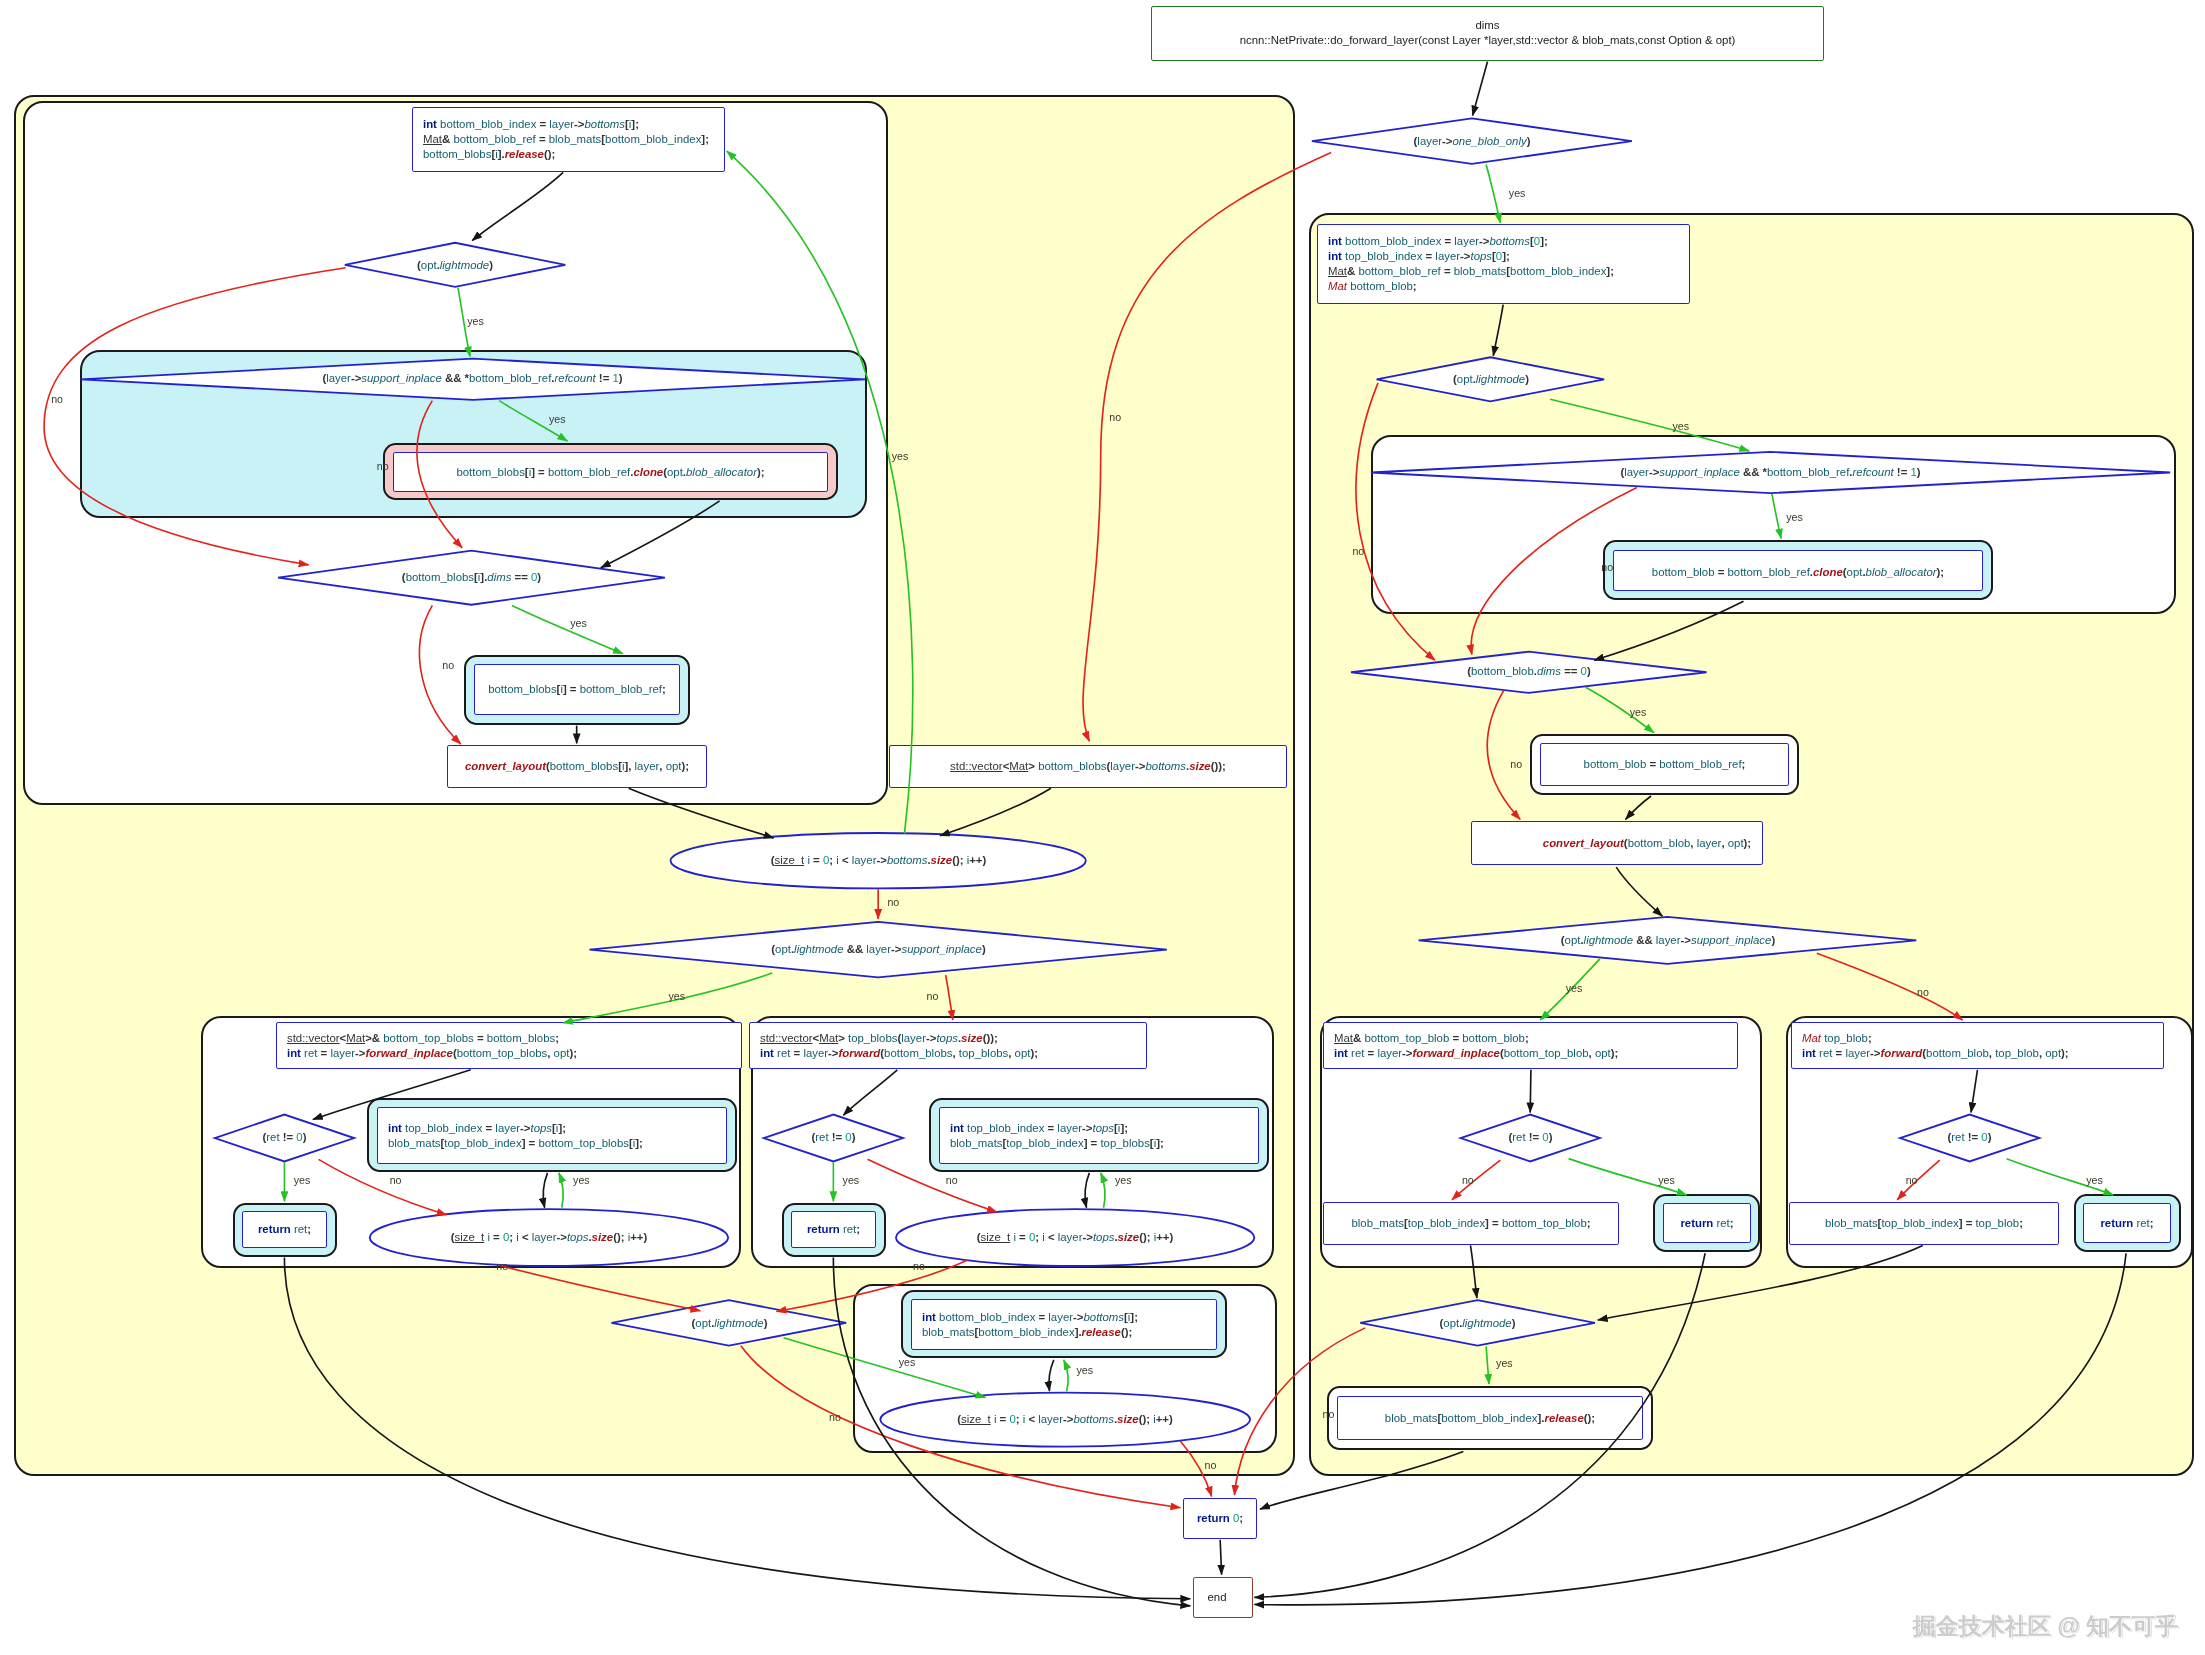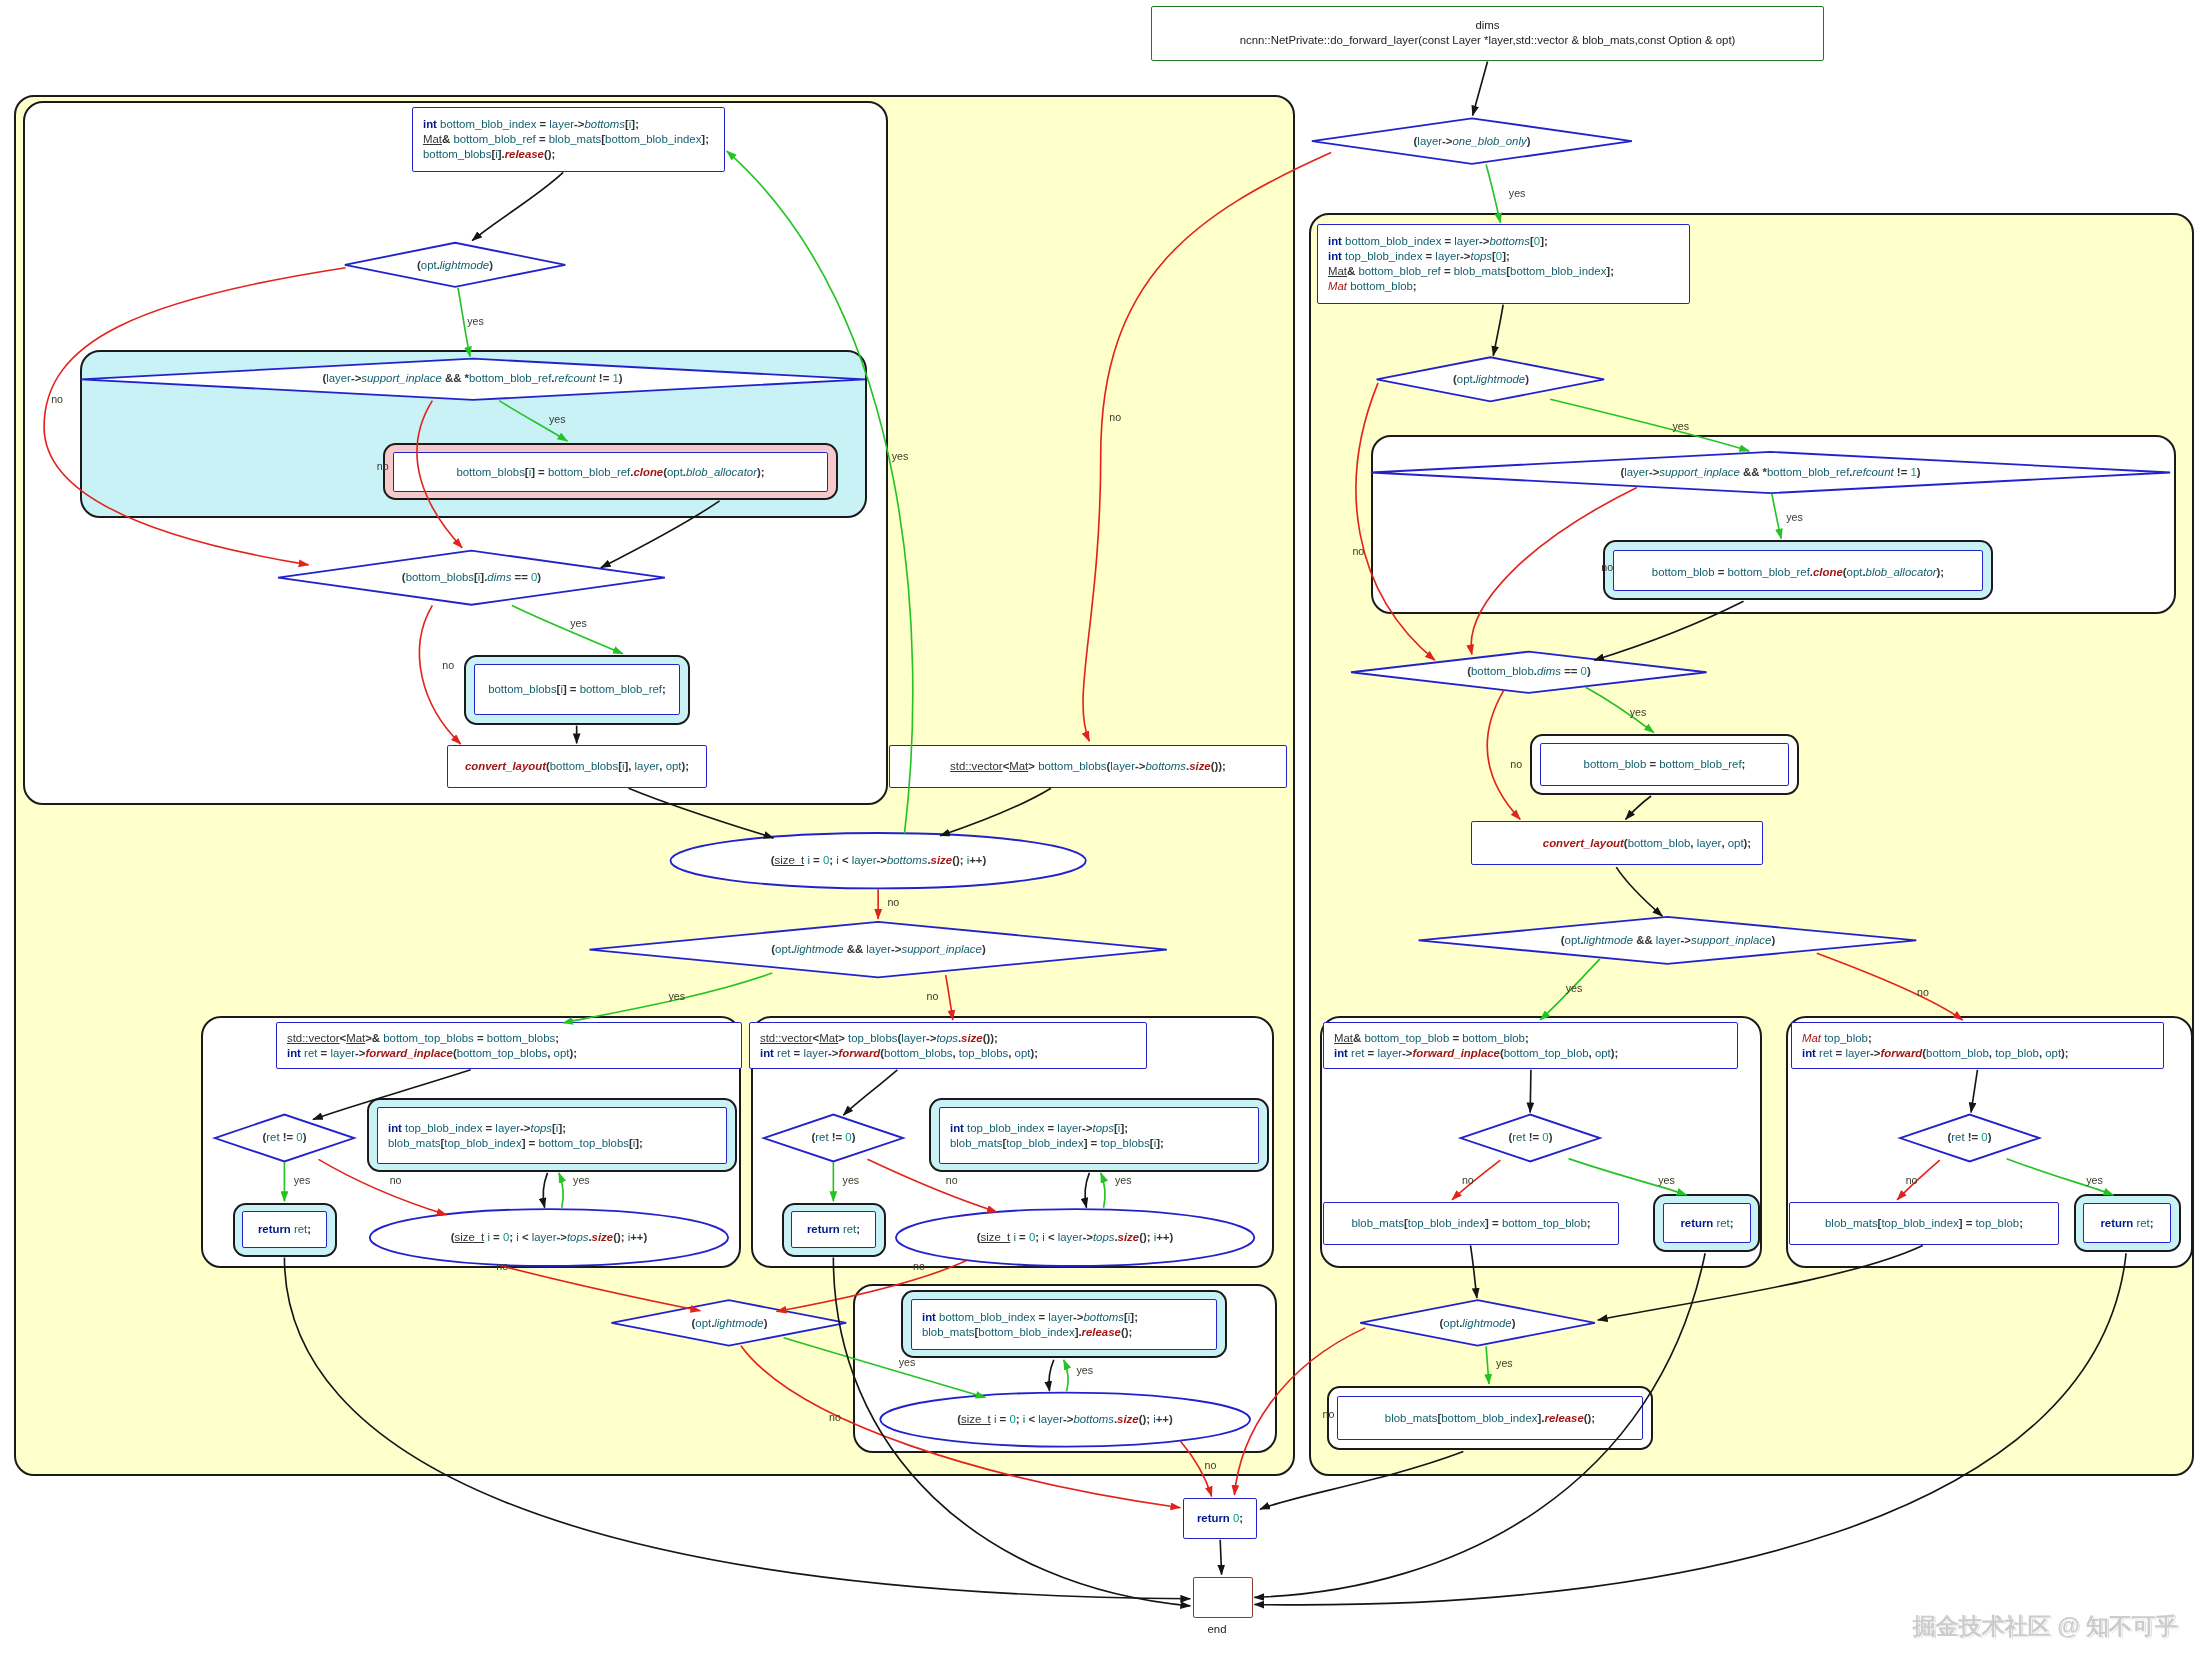--- a/index.html
+++ b/index.html
@@ -349,18 +349,18 @@
     </div>
     <div class="ntext" style="left: 1360px; top: 1300px; width: 235px; height: 46px;">
       <div class="line"><span class="t-b">(</span><span class="t-v">opt</span><span class="t-b">.</span><span class="t-i">lightmode</span><span class="t-b">)</span></div>
     </div>
     <div class="ntext" style="left: 1337px; top: 1396px; width: 306px; height: 44px;">
       <div class="line"><span class="t-v">blob_mats</span><span class="t-b">[</span><span class="t-v">bottom_blob_index</span><span class="t-b">].</span><span class="t-f">release</span><span class="t-b">();</span></div>
     </div>
     <div class="ntext" style="left: 1183px; top: 1498px; width: 74px; height: 41px;">
       <div class="line"><span class="t-k">return </span><span class="t-n">0</span><span class="t-b">;</span></div>
     </div>
-    <div class="ntext" style="left: 1193px; top: 1577px; width: 48px; height: 41px; margin-top: 32px;">
+    <div class="ntext" style="left: 1193px; top: 1577px; width: 48px; height: 41px;">
       <div class="line"><span class="t-p">end</span></div>
     </div>
   </div>
 <div class="watermark">掘金技术社区 @ 知不可乎</div>
 
 
 </body></html>

